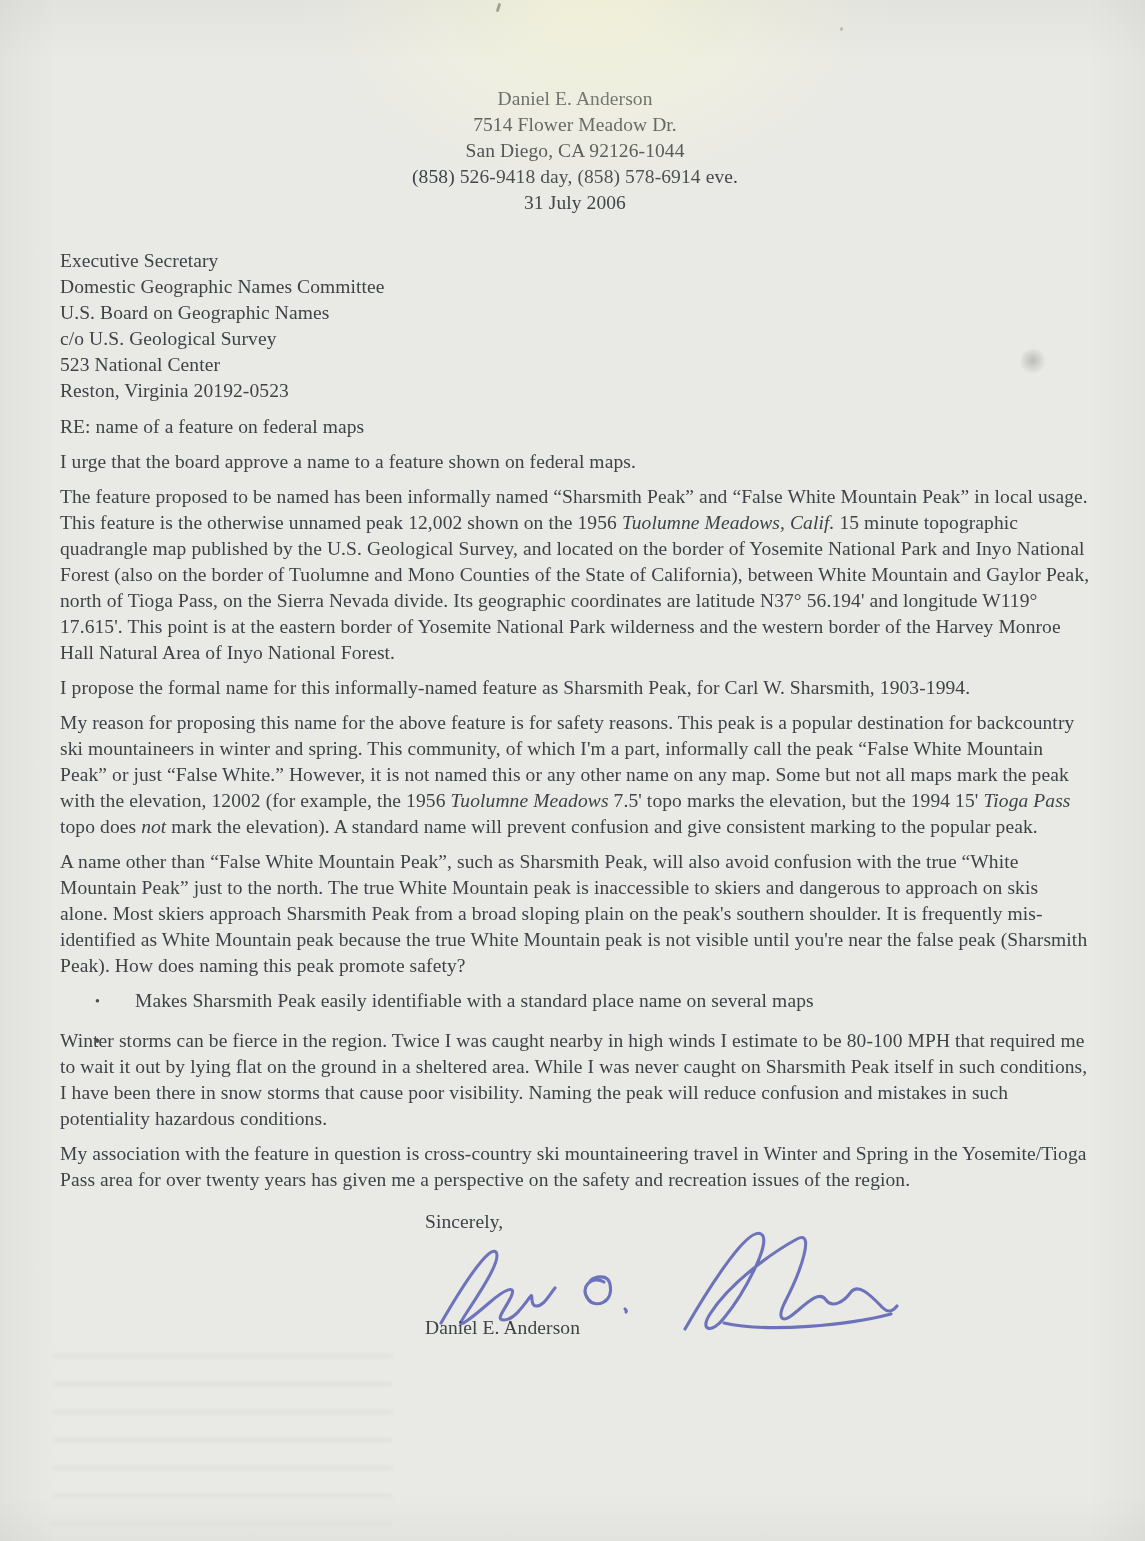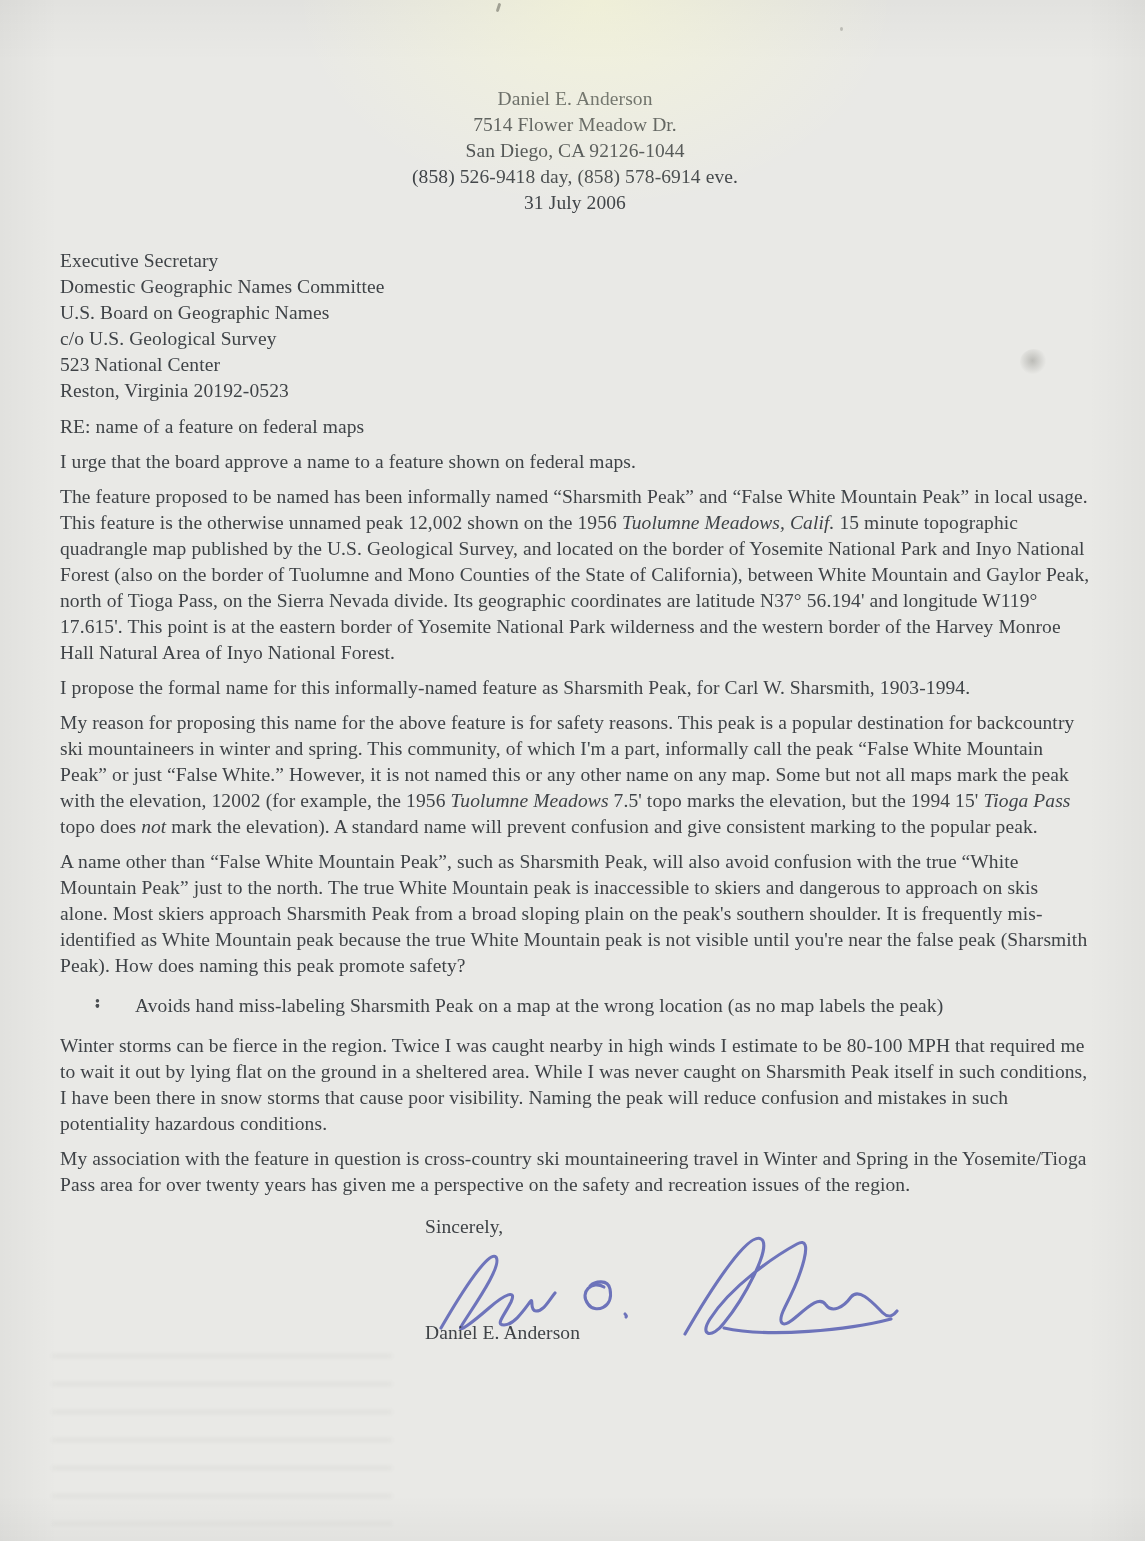--- a/index.html
+++ b/index.html
@@ -75,24 +75,24 @@
   </div>
 
   <p class="para">RE: name of a feature on federal maps</p>
 
   <div id="letter-body">
       <p class="para"><span>I urge that the board approve a name to a feature shown on federal maps.</span></p>
       <p class="para"><span>The feature proposed to be named has been informally named “Sharsmith Peak” and “False White Mountain Peak” in local usage. This feature is the otherwise unnamed peak 12,002 shown on the 1956 </span><span class="it">Tuolumne Meadows, Calif.</span><span> 15 minute topographic quadrangle map published by the U.S. Geological Survey, and located on the border of Yosemite National Park and Inyo National Forest (also on the border of Tuolumne and Mono Counties of the State of California), between White Mountain and Gaylor Peak, north of Tioga Pass, on the Sierra Nevada divide. Its geographic coordinates are latitude N37° 56.194' and longitude W119° 17.615'. This point is at the eastern border of Yosemite National Park wilderness and the western border of the Harvey Monroe Hall Natural Area of Inyo National Forest.</span></p>
       <p class="para"><span>I propose the formal name for this informally-named feature as Sharsmith Peak, for Carl W. Sharsmith, 1903-1994.</span></p>
       <p class="para"><span>My reason for proposing this name for the above feature is for safety reasons. This peak is a popular destination for backcountry ski mountaineers in winter and spring. This community, of which I'm a part, informally call the peak “False White Mountain Peak” or just “False White.” However, it is not named this or any other name on any map. Some but not all maps mark the peak with the elevation, 12002 (for example, the 1956 </span><span class="it">Tuolumne Meadows</span><span> 7.5' topo marks the elevation, but the 1994 15' </span><span class="it">Tioga Pass</span><span> topo does </span><span class="it">not</span><span> mark the elevation).  A standard name will prevent confusion and give consistent marking to the popular peak.</span></p>
       <p class="para"><span>A name other than “False White Mountain Peak”, such as Sharsmith Peak, will also avoid confusion with the true “White Mountain Peak” just to the north.  The true White Mountain peak is inaccessible to skiers and dangerous to approach on skis alone. Most skiers approach Sharsmith Peak from a broad sloping plain on the peak's southern shoulder.  It is frequently mis-identified as White Mountain peak because the true White Mountain peak is not visible until you're near the false peak (Sharsmith Peak). How does naming this peak promote safety?</span></p>
+      <div class="bullet-item"><span class="bullet-dot">•</span><span>Makes Sharsmith Peak easily identifiable with a standard place name on several maps</span></div>
       <div class="bullet-item"><span class="bullet-dot">•</span></div>
       <div class="bullet-item"><span class="bullet-dot">•</span></div>
       <div class="bullet-item"><span class="bullet-dot">•</span></div>
-      <div class="bullet-item"><span class="bullet-dot">•</span><span>Avoids hand miss-labeling Sharsmith Peak on a map at the wrong location (as no map labels the peak)</span></div>
       <p class="para"><span>Winter storms can be fierce in the region.  Twice I was caught nearby in high winds I estimate to be 80-100 MPH that required me to wait it out by lying flat on the ground in a sheltered area.  While I was never caught on Sharsmith Peak itself in such conditions, I have been there in snow storms that cause poor visibility. Naming the peak will reduce confusion and mistakes in such potentiality hazardous conditions.</span></p>
       <p class="para"><span>My association with the feature in question is cross-country ski mountaineering travel in Winter and Spring in the Yosemite/Tioga Pass area for over twenty years has given me a perspective on the safety and recreation issues of the region.</span></p>
     </div>
 
   <div class="closing">
     <div>Sincerely,</div>
     <svg class="sig-svg" width="470" height="124" viewBox="0 0 470 124" fill="none">
       <g stroke="#5c63b5" stroke-width="3.1" stroke-linecap="round" fill="none" opacity="0.88">
         <path d="M12,104 C34,66 60,26 67,33 C74,42 42,86 33,101 C26,112 45,97 60,84 C76,70 88,65 82,78 C75,92 66,101 75,101 C85,101 95,86 101,78 C105,72 100,87 107,87 C115,87 120,76 126,69"></path>
         <path d="M175,63 C163,56 150,68 159,80 C166,90 185,84 181,65 C179,55 166,57 161,62"></path>

